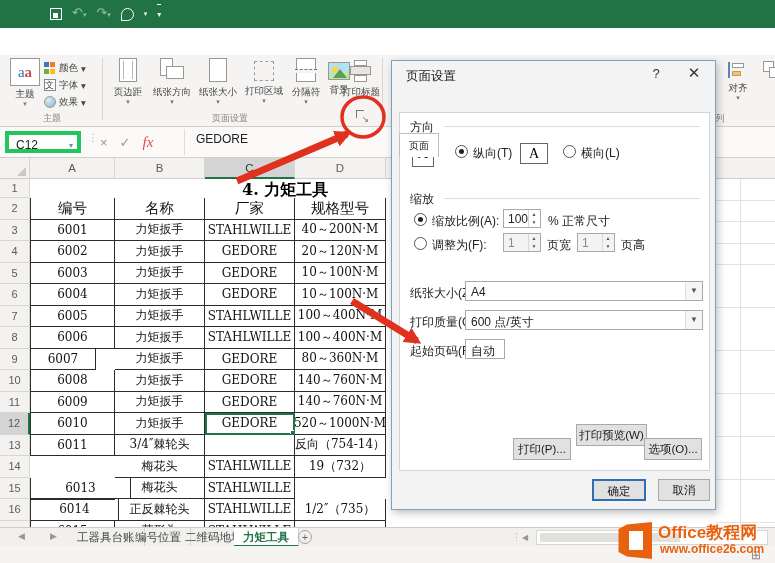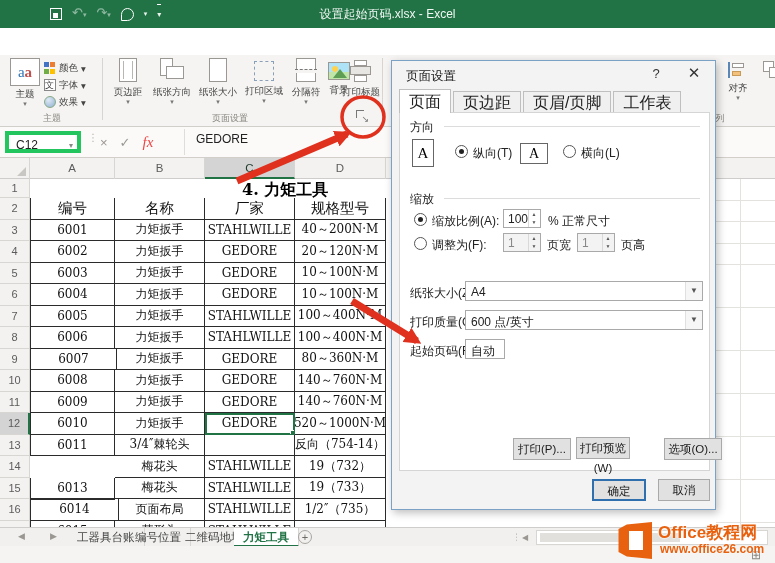--- a/index.html
+++ b/index.html
@@ -108,21 +108,21 @@
   .harrow { position:absolute; left:522px; top:5px; color:#9a9792; font-size:8px; }
   .statusbar { position:absolute; left:0; top:546px; width:775px; height:17px; background:#f5f4f2; }
   .viewic { position:absolute; right:14px; top:2px; color:#8a8782; font-size:12px; }
 
   
   .dlg { position:absolute; left:391px; top:60px; width:325px; height:450px; background:#f3f3f3; border:1px solid #7ba2c4; box-shadow:2px 3px 8px rgba(0,0,0,.25); }
   .dlg-title { position:absolute; left:14px; top:7px; font-size:12.5px; color:#1a1a1a; }
   .dlg-help { position:absolute; right:48px; top:5px; width:22px; text-align:center; font-size:13px; color:#333; }
   .dlg-close { position:absolute; right:8px; top:3px; width:26px; text-align:center; font-size:15px; color:#333; }
   .dtabs { position:absolute; left:7px; top:28px; height:24px; }
-  .dtab { display:inline-block; height:22px; line-height:21px; padding:0 9px; margin-right:2px; border:1px solid #bfbfbf; background:#f0f0f0; font-size:16px; color:#222; vertical-align:bottom; }
+  .dtab { display:inline-block; height:22px; line-height:21px; padding:0 9px; margin-right:2px; border:1px solid #bfbfbf; background:#f0f0f0; font-size:10px; color:#222; vertical-align:bottom;margin-top:44px; }
   .dtab.active { background:#fff; height:24px; line-height:23px; border-bottom:none; position:relative; z-index:2; }
   .dpanel { position:absolute; left:7px; top:51px; width:311px; height:359px; background:#fff; border:1px solid #d5d5d5; }
   .fldlab { position:absolute; font-size:12px; color:#222; }
   .fldline { position:absolute; height:1px; background:#dcdcdc; }
   .pageic { position:absolute; background:#fff; border:1px solid #666; font-family:"Liberation Serif",serif; text-align:center; color:#000; }
   .radio { position:absolute; width:13px; height:13px; border:1px solid #555; border-radius:50%; background:#fff; }
   .radio.on:after { content:""; position:absolute; left:3px; top:3px; width:5px; height:5px; border-radius:50%; background:#222; }
   .spin { position:absolute; height:19px; background:#fff; border:1px solid #a9a9a9; font-size:12px; color:#222; }
   .spin .v { position:absolute; left:4px; top:2px; }
   .spin .ar { position:absolute; right:1px; top:0; width:11px; height:17px; color:#555; font-size:5px; text-align:center; line-height:8px; border-left:1px solid #d9d9d9; }
@@ -151,21 +151,20 @@
 
   <div class="titlebar">
     <div class="qat">
       <span class="save-ic"></span>
       <span class="g dim">↶<span style="font-size:7px">▾</span></span>
       <span class="g dim">↷<span style="font-size:7px">▾</span></span>
       <span class="touch-ic"></span>
       <span class="g" style="font-size:7px">▾</span>
       <span class="g" style="font-size:8px; border-top:1px solid #fff;">▾</span>
     </div>
-    <div class="doc-title">设置起始页码.xlsx  -  Excel</div>
   </div>
 
 
   <div class="ribbon">
     
     <div class="rbtn" style="left:6px; width:38px;">
       <span class="ic theme-big">a<b>a</b></span>
       <span class="lab">主题</span>
       <span class="car">▾</span>
     </div>
@@ -281,21 +280,21 @@
       </div>
       <div class="grow" style="height: 21.5px;">
         <div class="gut">8</div>
         <div class="cell first" style="left: 30px; width: 85px;">6006</div>
         <div class="cell" style="left: 115px; width: 90px;">力矩扳手</div>
         <div class="cell" style="left: 205px; width: 90px;">STAHLWILLE</div>
         <div class="cell" style="left: 295px; width: 91px;">100～400N·M</div>
       </div>
       <div class="grow" style="height: 21.5px;">
         <div class="gut">9</div>
-        <div class="cell first" style="left: 30px; width: 87px;">6007</div>
+        <div class="cell first" style="left: 30px; width: 66px;">6007</div>
         <div class="cell" style="left: 115px; width: 90px;">力矩扳手</div>
         <div class="cell" style="left: 205px; width: 90px;">GEDORE</div>
         <div class="cell" style="left: 295px; width: 91px;">80～360N·M</div>
       </div>
       <div class="grow" style="height: 21.5px;">
         <div class="gut">10</div>
         <div class="cell first" style="left: 30px; width: 85px;">6008</div>
         <div class="cell" style="left: 115px; width: 90px;">力矩扳手</div>
         <div class="cell" style="left: 205px; width: 90px;">GEDORE</div>
         <div class="cell" style="left: 295px; width: 91px;">140～760N·M</div>
@@ -323,29 +322,28 @@
       </div>
       <div class="grow" style="height: 21.5px;">
         <div class="gut">14</div>
         <div class="cell first" style="left: 30px; width: 85px; margin-top: 43px;">6012</div>
         <div class="cell" style="left: 115px; width: 90px;">梅花头</div>
         <div class="cell" style="left: 205px; width: 90px;">STAHLWILLE</div>
         <div class="cell" style="left: 295px; width: 91px;">19（732）</div>
       </div>
       <div class="grow" style="height: 21.5px;">
         <div class="gut">15</div>
-        <div class="cell first" style="left: 30px; width: 85px;">6013</div>
+        <div class="cell first" style="left: 30px; width: 101px;">6013</div>
         <div class="cell" style="left: 115px; width: 90px;">梅花头</div>
         <div class="cell" style="left: 205px; width: 90px;">STAHLWILLE</div>
-        <div class="cell" style="left: 295px; width: 91px;">19（733）</div>
       </div>
       <div class="grow" style="height: 21.5px;">
         <div class="gut">16</div>
         <div class="cell first" style="left: 30px; width: 89px;">6014</div>
-        <div class="cell" style="left: 115px; width: 90px;">页面布局</div>
+        <div class="cell" style="left: 115px; width: 90px;">正反棘轮头</div>
         <div class="cell" style="left: 205px; width: 90px;">STAHLWILLE</div>
         <div class="cell" style="left: 295px; width: 91px;">1/2″（735）</div>
       </div>
       <div class="grow" style="height: 21.5px;">
         <div class="gut">17</div>
         <div class="cell first" style="left: 30px; width: 85px;">6015</div>
         <div class="cell" style="left: 115px; width: 90px;">花形头</div>
         <div class="cell" style="left: 205px; width: 90px;">STAHLWILLE</div>
         <div class="cell" style="left: 295px; width: 91px;"></div>
       </div>
@@ -416,22 +414,22 @@
           <span class="v">600 点/英寸</span>
           <span class="chev">▼</span>
         </div>
 
       <div class="fldlab" style="left:10px; top:230px;">起始页码(R):</div>
       <div class="txtin" style="left:65px; top:226px; width:40px;">
           <span class="v">自动</span>
         </div>
 
       <div class="dbtn" style="left:113px; top:325px; width:58px;"><span>打印(P)...</span></div>
-      <div class="dbtn" style="left:176px; top:324px; width:54px;"><span>打印预览(W)</span></div>
-      <div class="dbtn" style="left:264px; top:325px; width:58px;"><span>选项(O)...</span></div>
+      <div class="dbtn" style="left:176px; top:311px; width:71px;"><span>打印预览(W)</span></div>
+      <div class="dbtn" style="left:244px; top:325px; width:58px;"><span>选项(O)...</span></div>
     </div>
     <div class="dbtn default" style="left:200px; top:418px; width:54px;"><span>确定</span></div>
     <div class="dbtn" style="left:266px; top:418px; width:52px;"><span>取消</span></div>
   </div>
 
   <svg id="anno" viewBox="0 0 775 563">
     <defs>
       <marker id="ah" viewBox="0 0 10 10" refX="7" refY="5" markerWidth="2.4" markerHeight="2.4" orient="auto-start-reverse">
         <path d="M0,0 L10,5 L0,10 z" fill="#e0301e"></path>
       </marker>

